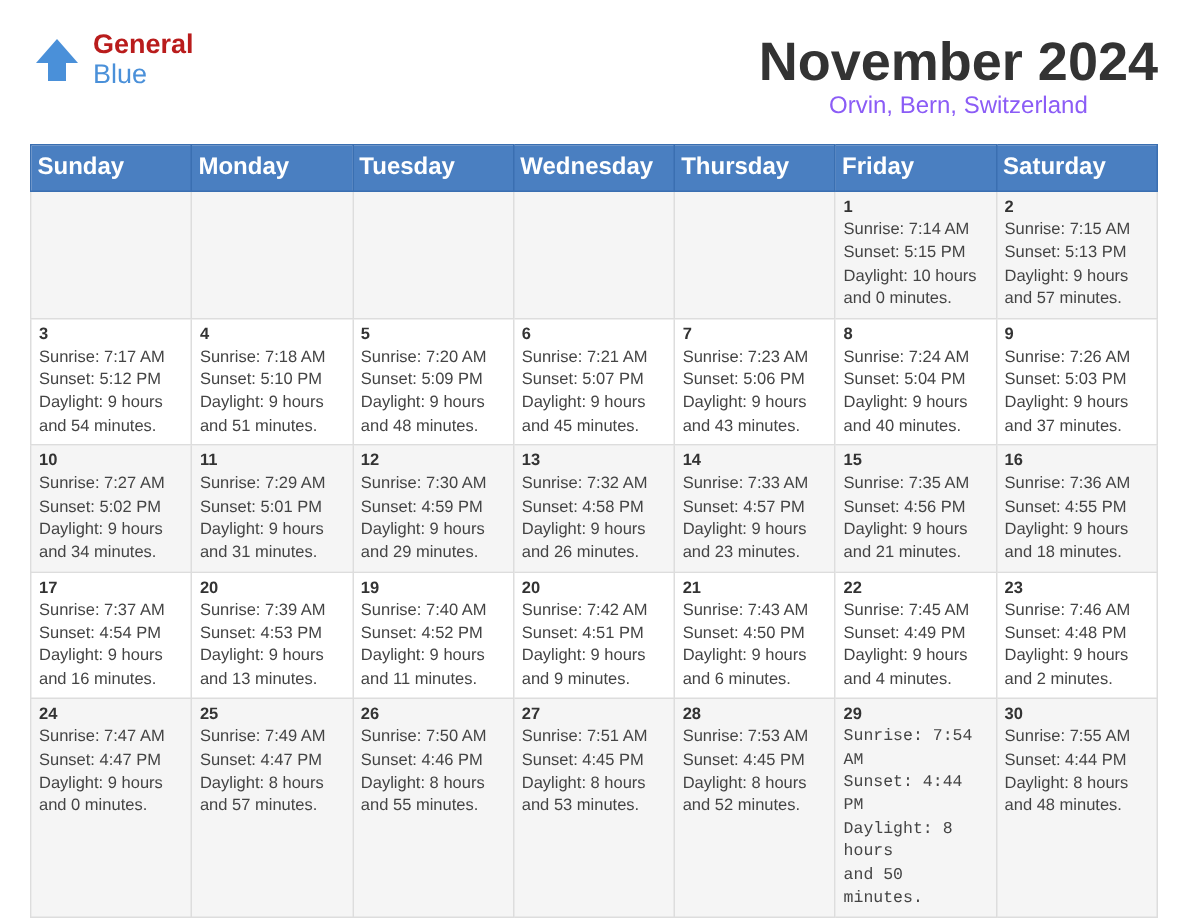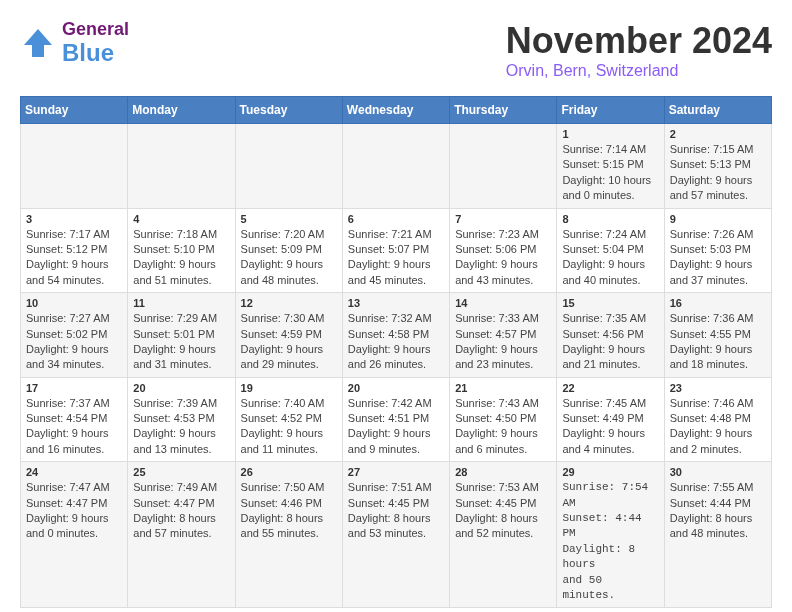--- a/index.html
+++ b/index.html
@@ -24,42 +24,42 @@
     .logo-text {
       display: flex;
       flex-direction: column;
       line-height: 1.1;
     }
     .logo-icon {
       width: 36px;
       height: 36px;
     }
     .title-block {
-      text-align: left;
+      text-align: center;
     }
     .month-title {
       font-size: 36px;
       font-weight: bold;
       color: #333;
     }
     .location {
       font-size: 16px;
       color: #8b5cf6;
     }
     table {
       width: 100%;
       border-collapse: collapse;
       table-layout: fixed;
     }
     thead tr {
       background: #4a7fc1;
     }
     thead th {
       color: #fff;
-      font-size: 12px;
+      font-size: 16px;
       font-weight: bold;
       padding: 6px 4px;
       text-align: left;
       border: 1px solid #3a6fb1;
     }
     tbody tr {
       vertical-align: top;
     }
     tbody tr:nth-child(odd) {
       background: #f5f5f5;
@@ -88,22 +88,22 @@
   </style>
 </head>
 <body>
 
 <div class="header">
   <div class="logo">
     <svg class="logo-icon" viewBox="0 0 36 36">
       <polygon points="18,4 32,20 24,20 24,32 12,32 12,20 4,20" fill="#4a90d9"></polygon>
     </svg>
     <div class="logo-text">
-      <span style="font-size:18px;font-weight:bold;color:#701a75;">General</span>
-      <span style="font-size:24px;font-weight:bold;color:#4a90d9;">Blue</span>
+      <span style="font-size:18px;font-weight:bold;color:#b91c1c;">General</span>
+      <span style="font-size:18px;font-weight:normal;color:#4a90d9;">Blue</span>
     </div>
   </div>
   <div class="title-block">
     <div class="month-title">November 2024</div>
     <div class="location">Orvin, Bern, Switzerland</div>
   </div>
 </div>
 
 <table>
   <thead>

